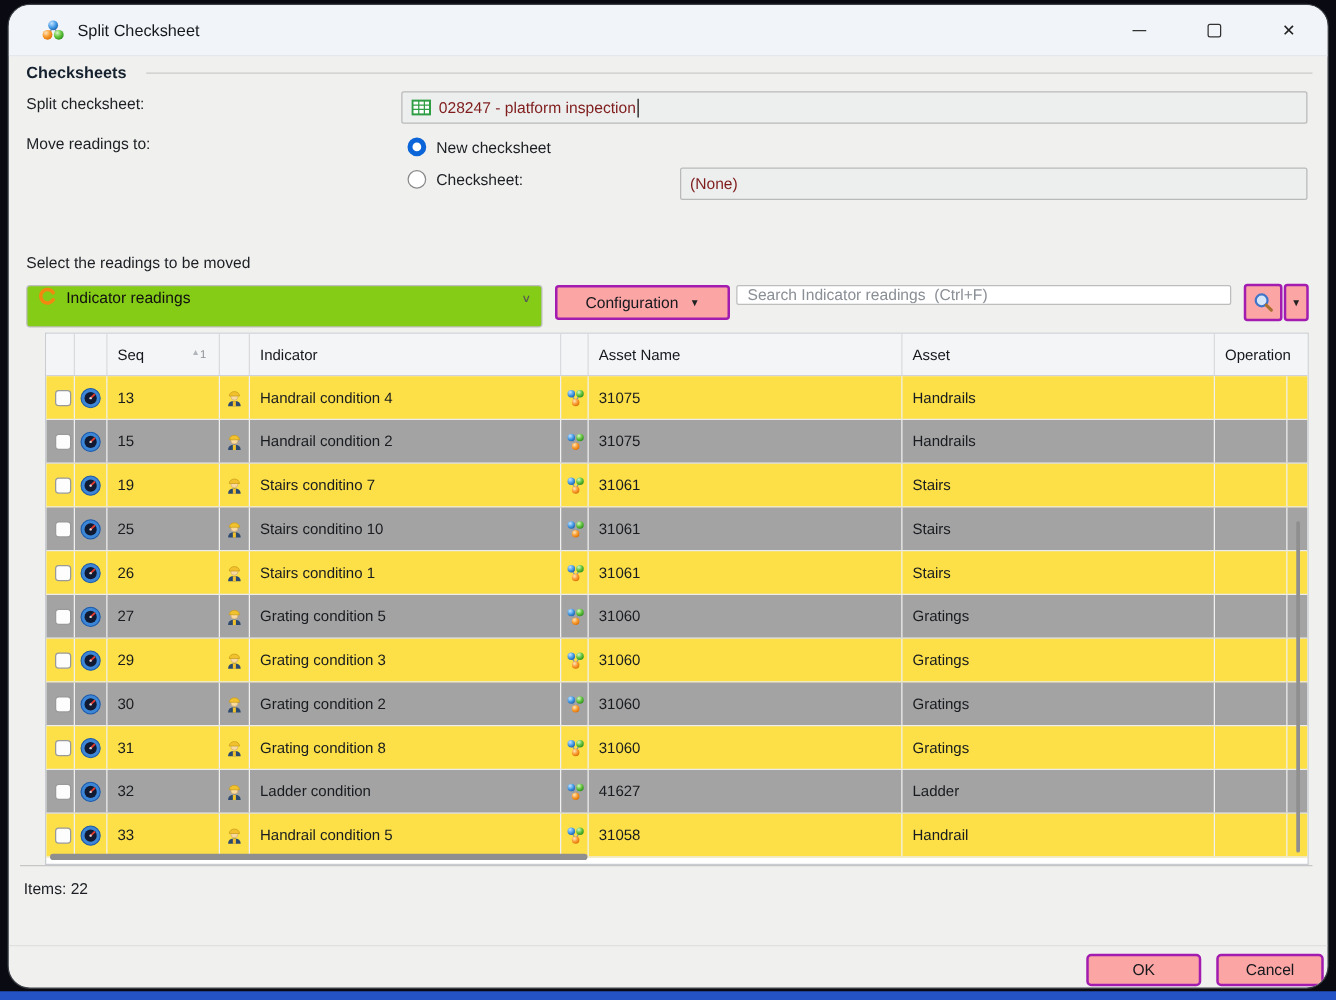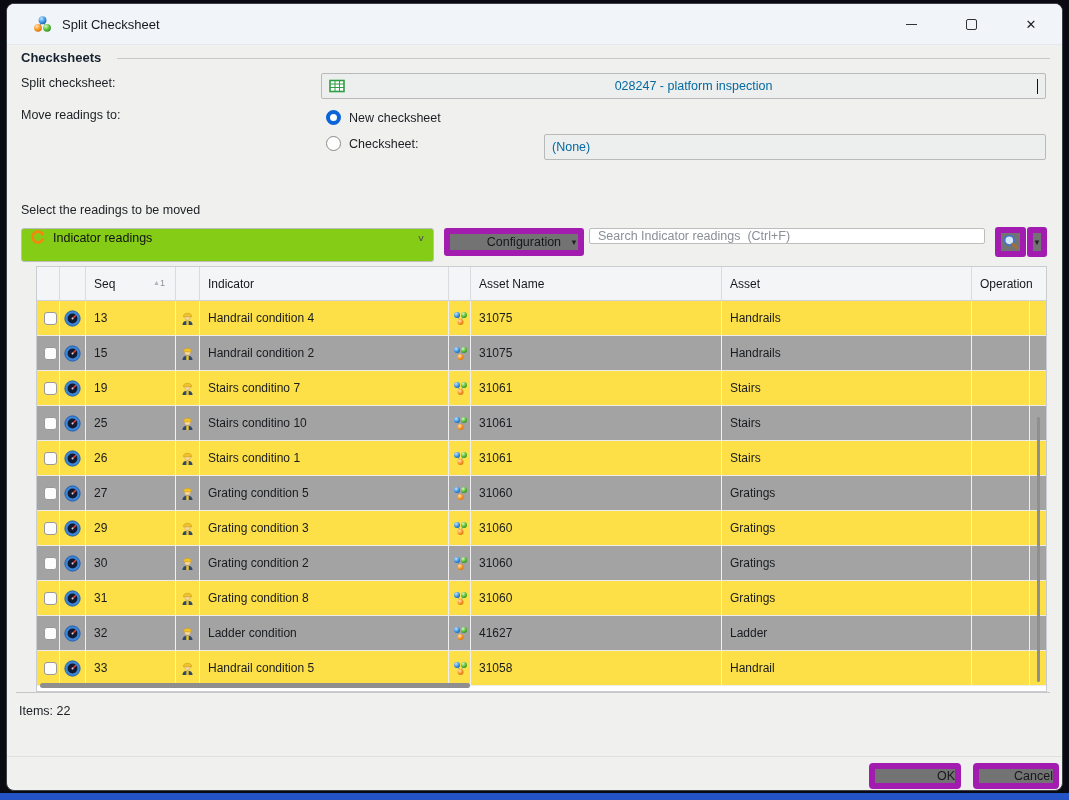--- a/index.html
+++ b/index.html
@@ -2,21 +2,21 @@
 <html><head>
 <meta charset="utf-8">
 <style>
   * { margin:0; padding:0; box-sizing:border-box; }
   html,body { width:1069px; height:800px; }
   body { font-family:"Liberation Sans", sans-serif; background:#0a0a12; overflow:hidden; }
   .screen { position:relative; width:1069px; height:800px; background:#0a0a12; }
   .blue-strip { position:absolute; left:0; bottom:0; width:100%; height:7px; background:#2353c5; }
 
   .dialog { position:absolute; left:6px; top:3px; width:1057px; height:788px;
-            background:#f0f0ef; border-radius:8px; overflow:hidden;
+            background:#f0f0ef; border-radius:18px; overflow:hidden;
             border:1px solid #3c4046; }
 
   
   .titlebar { position:absolute; left:0; top:0; width:100%; height:41px;
               background:#f1f4f9; border-bottom:1px solid #e4e7ec;
               display:flex; align-items:center; }
   .app-icon { width:19px; height:19px; margin-left:26px; flex:0 0 auto; }
   .win-title { margin-left:10px; font-size:13px; color:#16191d; }
   .win-controls { position:absolute; right:8px; top:4px; display:flex; gap:14px; }
   .win-btn { width:46px; height:32px; background:transparent; border:none; display:flex;
@@ -24,38 +24,38 @@
   .glyph-min { width:11px; height:1px; background:#333; display:block; }
   .glyph-max { width:11px; height:11px; border:1.2px solid #333; border-radius:2px; display:block; }
   .glyph-close { font-size:13px; color:#222; }
 
   
   .lbl { position:absolute; font-size:12.5px; color:#1c1f23; }
   .group-title { position:absolute; left:14px; top:46px; font-size:13px; font-weight:bold; color:#15212e; }
   .group-line { position:absolute; left:110px; top:54px; width:933px; height:1px; background:#c9c9c9; }
 
   .field { position:absolute; background:#edefee; border:1px solid #b9b9b9; border-radius:2px;
-           display:flex; align-items:center; font-size:12.5px; color:#0369a1; padding:0 7px;justify-content:space-between; }
+           display:flex; align-items:center; font-size:12.5px; color:#7f1d1d; padding:0 7px; }
   .field .ic16 { width:16px; height:16px; margin-right:6px; flex:0 0 auto; }
   .caret { width:1px; height:15px; background:#111; margin-left:1px; }
 
   .radio-row { position:absolute; display:flex; align-items:center;justify-content:flex-end; }
   .radio { width:15px; height:15px; border-radius:50%; background:#fff; border:1px solid #8a8a8a; }
   .radio.on { border:4.5px solid #0b64d8; }
   .radio-label { margin-left:8px; font-size:12.5px; color:#1c1f23; }
 
   
   .combo { position:absolute; left:14px; top:224px; width:413px; height:28px; background:#84cc16;
            border:1px solid #bdbdbd; border-radius:3px; display:flex; align-items:flex-end; padding:16px 8px; }
   .combo .ic16 { width:16px; height:16px; margin-right:7px; }
   .combo-text { font-size:12.5px; color:#111; flex:1; }
   .chevron { font-size:11px; color:#555; transform:scaleY(.8); }
 
-  .btn { background:#737373; border:6px solid #a21caf; border-radius:3px; font-size:12.5px;
-         color:#15181c; display:flex; align-items:center; justify-content:flex-end; cursor:default; }
+  .btn { background:#fca5a5; border:2px solid #a21caf; border-radius:3px; font-size:12.5px;
+         color:#15181c; display:flex; align-items:center; justify-content:center; cursor:default; }
   .btn-config { position:absolute; left:437px; top:224px; width:140px; height:28px; gap:9px; }
   .arrow-glyph { font-size:8px; color:#222; }
 
   .search-input { position:absolute; left:582px; top:224px; width:396px; height:16px;
                   border:1px solid #bdbdbd; border-radius:2px; padding:0 8px; font-size:12.5px;
                   font-family:"Liberation Sans", sans-serif; color:#111; background:#fff; }
   .search-input::placeholder { color:#8a8f96; }
   .btn-search { position:absolute; left:988px; top:223px; width:31px; height:30px; }
   .btn-search .ic18 { width:18px; height:18px; }
   .btn-search-arrow { position:absolute; left:1020px; top:223px; width:20px; height:30px; }

